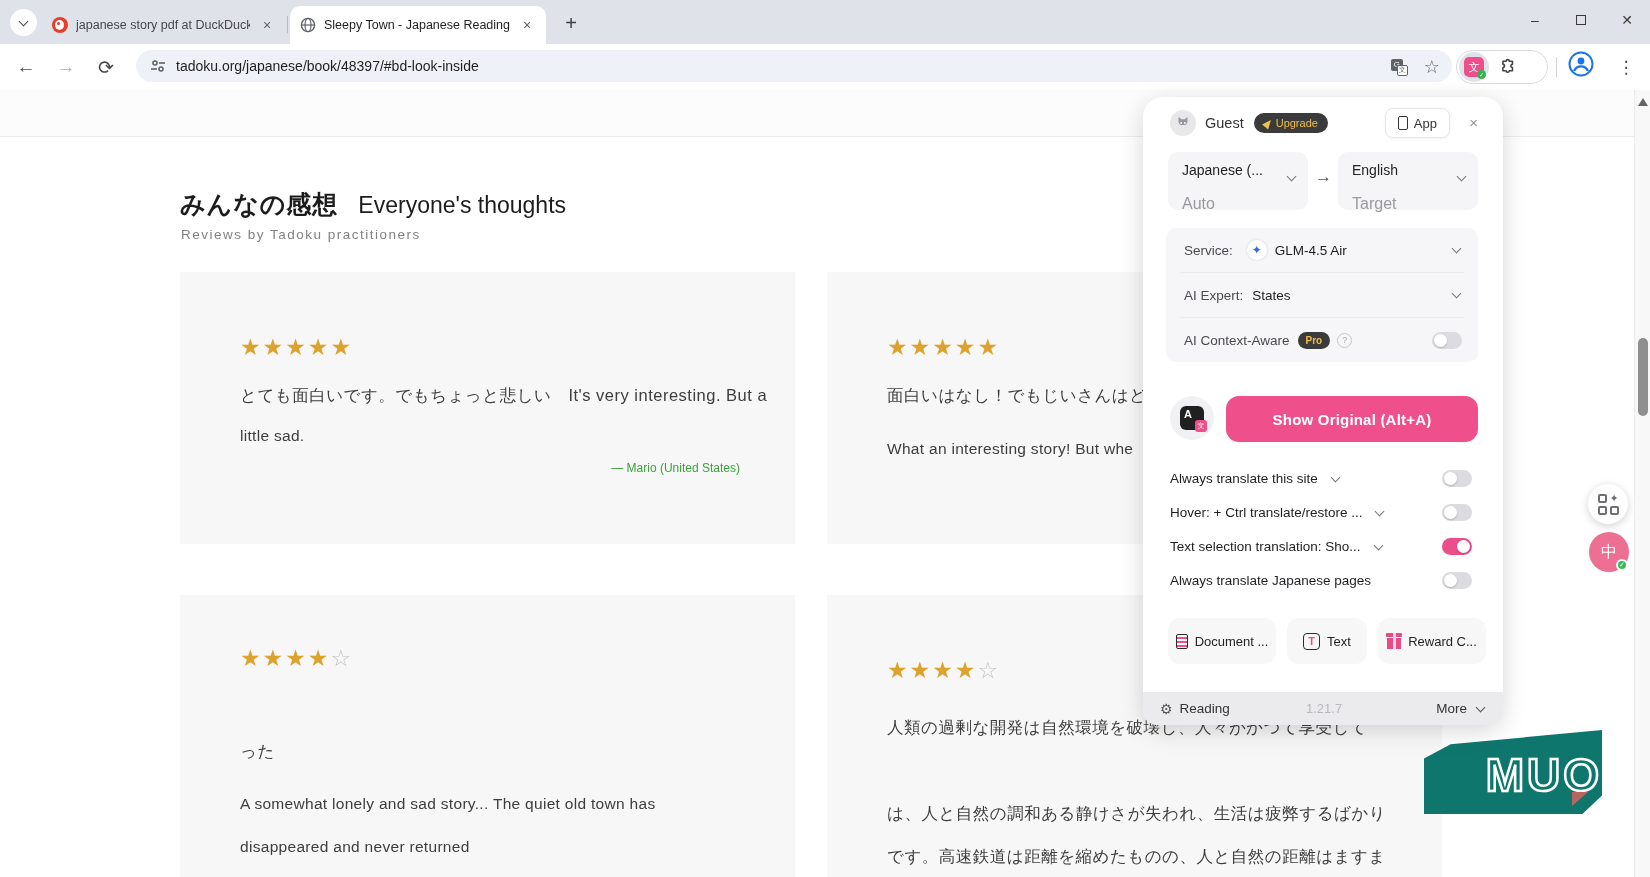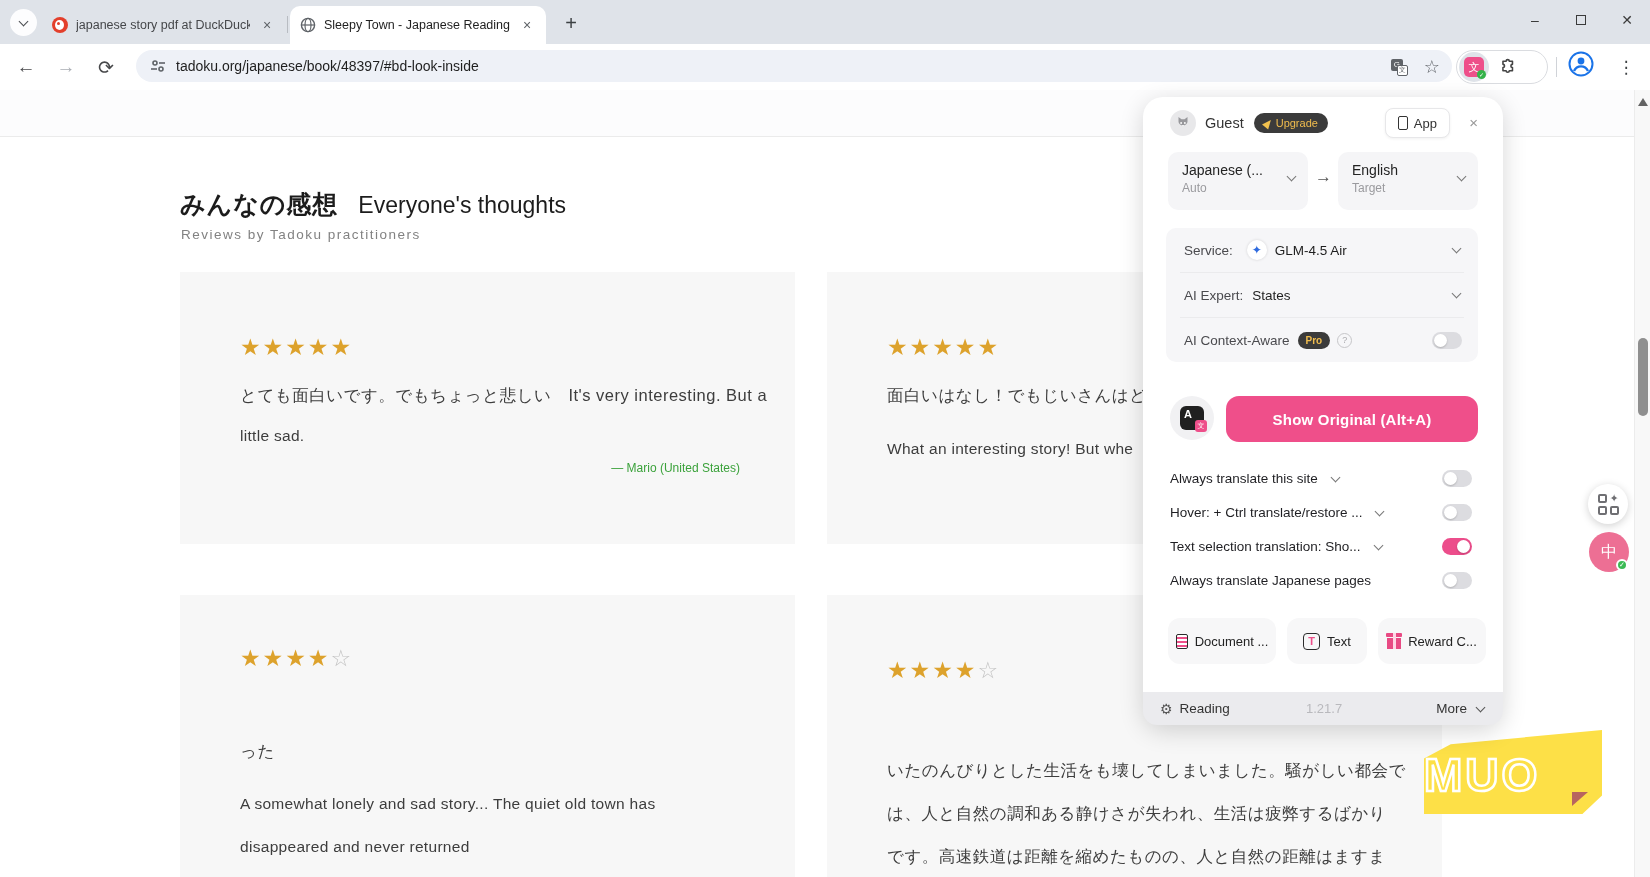--- a/index.html
+++ b/index.html
@@ -64,21 +64,21 @@
   .p-head{position:absolute;left:27px;top:11px;right:25px;height:30px;display:flex;align-items:center}
   .cat-av{width:26px;height:26px;border-radius:50%;background:#e8e8ea;display:flex;align-items:center;justify-content:center}
   .guest{margin-left:9px;font-size:14.5px;color:#333}
   .pill-dark{background:#3b3b3b;color:#f1bd4e;border-radius:11px;font-size:11px;display:flex;align-items:center;gap:4px;padding:4px 10px;margin-left:10px}
   .rocket{width:0;height:0;border-left:4px solid transparent;border-right:4px solid transparent;border-bottom:9px solid #f2c14e;transform:rotate(40deg)}
   .appbtn{position:absolute;right:28px;top:0;height:30px;padding:0 12px;background:#fff;border:1px solid #e7e7e9;border-radius:8px;box-shadow:0 1px 3px rgba(0,0,0,.06);display:flex;align-items:center;gap:6px;font-size:13px;color:#333}
   .phone{width:10px;height:14px;border:1.5px solid #333;border-radius:2px}
   .p-close{position:absolute;right:0;top:6px;font-size:15px;color:#999}
   .langbox{position:absolute;top:55px;width:140px;height:58px;background:#f5f5f7;border-radius:10px;padding:10px 14px}
   .langbox .lname{font-size:14px;color:#232323;white-space:nowrap}
-  .langbox .lsub{font-size:12px;color:#9a9a9e;margin-top:3px}
+  .langbox .lsub{font-size:16px;color:#9a9a9e;margin-top:17px}
   .langbox .chev{position:absolute;right:13px;top:24px;border-color:#777}
   .langarrow{position:absolute;left:172px;top:70px;font-size:17px;color:#555}
   .groupbox{position:absolute;left:23px;top:131px;width:312px;height:134px;background:#f6f6f8;border-radius:10px}
   .grow{position:absolute;left:18px;right:14px;height:44px;display:flex;align-items:center}
   .grow .chev{position:absolute;right:4px;border-color:#777}
   .gdivider{position:absolute;left:14px;right:14px;height:1px;background:#ebebed}
   .glm-ic{width:20px;height:20px;border-radius:50%;background:#fff;box-shadow:0 0 3px rgba(0,0,0,.15);display:flex;align-items:center;justify-content:center;color:#2f6bdf;font-size:12px;margin:0 8px 0 14px}
   .glabel{color:#4a4a4e}
   .gvalue{color:#1e1e1e}
   .pill-pro{background:#3b3b3b;color:#f1bd4e;border-radius:9px;font-size:10px;padding:3px 8px;margin-left:8px;font-weight:bold}
@@ -111,21 +111,21 @@
 
   
   .floatgrid{position:absolute;left:1588px;top:484px;width:40px;height:40px;border-radius:50%;background:#fff;box-shadow:0 2px 8px rgba(0,0,0,.18);z-index:25;display:flex;align-items:center;justify-content:center}
   .grid4{display:grid;grid-template-columns:9px 9px;grid-template-rows:9px 9px;gap:3px}
   .grid4 .cell{border:2px solid #6f6f73;border-radius:2px}
   .grid4 .spark{border:none;color:#6f6f73;font-size:11px;line-height:9px}
   .floatpink{position:absolute;left:1589px;top:532px;width:40px;height:40px;border-radius:50%;background:#ed6f94;z-index:25;display:flex;align-items:center;justify-content:center;color:#fff;font-size:16px}
   .floatpink .chk{position:absolute;right:1px;bottom:1px;width:12px;height:12px;border-radius:50%;background:#3cba54;border:2px solid #fff;color:#fff;font-size:7px;display:flex;align-items:center;justify-content:center}
 
   
-  .muo{position:absolute;left:1424px;top:730px;width:178px;height:84px;background:#fde047;z-index:15;clip-path:polygon(15% 17%,100% 0,100% 78%,89% 100%,0 100%,0 34%);display:flex;align-items:center;justify-content:flex-start}
+  .muo{position:absolute;left:1424px;top:730px;width:178px;height:84px;background:#0f766e;z-index:15;clip-path:polygon(15% 17%,100% 0,100% 78%,89% 100%,0 100%,0 34%);display:flex;align-items:center;justify-content:flex-end}
   .muo span{font-size:46px;font-weight:bold;letter-spacing:3px;color:transparent;-webkit-text-stroke:2.5px #fff;margin-top:6px}
   .muo-fold{position:absolute;left:1572px;top:792px;width:0;height:0;border-top:14px solid #b8655f;border-right:16px solid transparent;z-index:16}
 </style>
 </head>
 <body>
 
 <div class="tabstrip">
   <div class="tabsearch">
       <span class="chev"></span>
     </div>
@@ -221,21 +221,21 @@
 
 <div class="card" style="left:180px;top:595px;height:282px">
   <div class="stars" style="top:50px"><span class="f">★★★★</span><span class="e">☆</span></div>
   <div class="rline" style="top:146px">った</div>
   <div class="rline en" style="top:200px">A somewhat lonely and sad story... The quiet old town has</div>
   <div class="rline en" style="top:243px">disappeared and never returned</div>
 </div>
 
 <div class="card" style="left:827px;top:595px;height:282px">
   <div class="stars" style="top:62px"><span class="f">★★★★</span><span class="e">☆</span></div>
-  <div class="rline" style="top:165px">いたのんびりとした生活をも壊してしまいました。騒がしい都会で</div>
+  <div class="rline" style="top:122px">人類の過剰な開発は自然環境を破壊し、人々がかつて享受して</div>
   <div class="rline" style="top:208px">は、人と自然の調和ある静けさが失われ、生活は疲弊するばかり</div>
   <div class="rline" style="top:251px">です。高速鉄道は距離を縮めたものの、人と自然の距離はますま</div>
 </div>
 
 <div class="popup">
   <div class="p-head">
     <div class="cat-av">
       <svg viewBox="0 0 24 24" width="18" height="18">
           <path d="M6 10 L6 4 L10 7 H14 L18 4 L18 10 A6 5.4 0 1 1 6 10 Z" fill="#98989c"></path>
           <circle cx="9.5" cy="12" r="1.2" fill="#fff"></circle>

